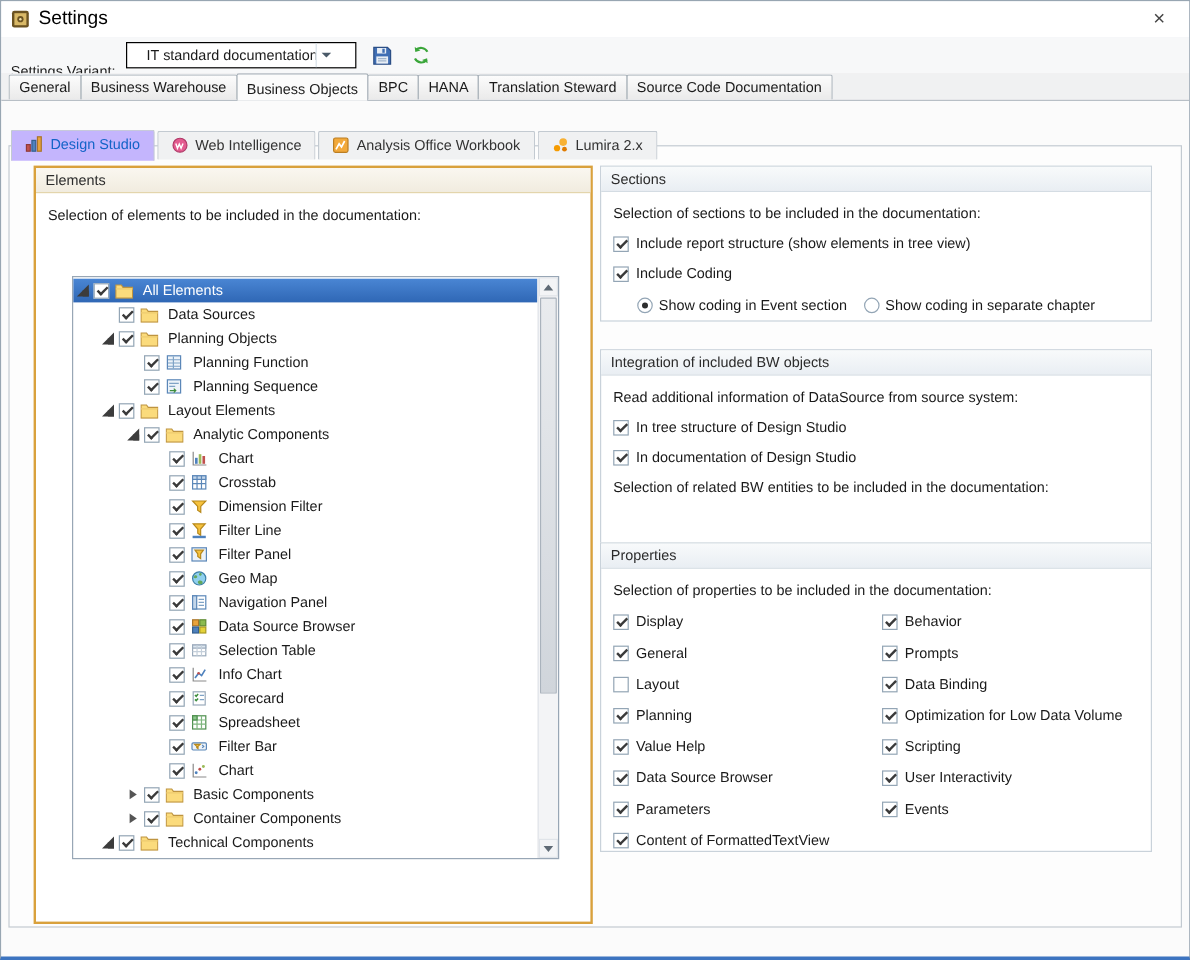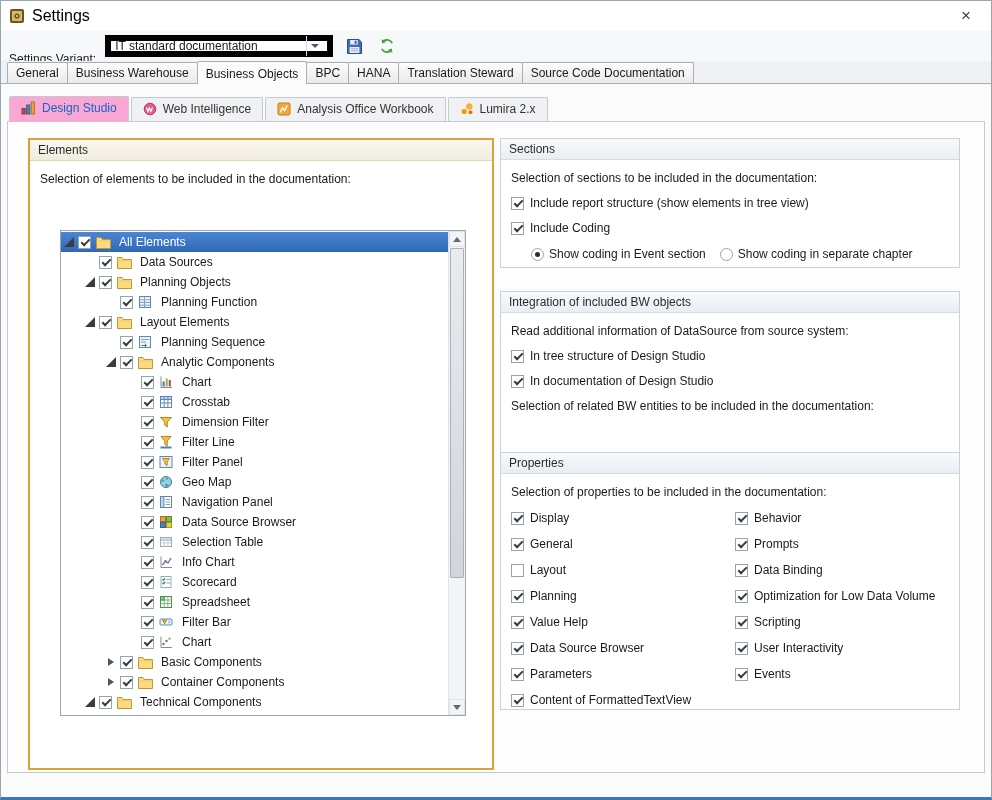--- a/index.html
+++ b/index.html
@@ -10,39 +10,39 @@
 
   
   .titlebar{height:30px;background:#ffffff;display:flex;align-items:center;padding:0 8px;gap:7px;}
   .title-text{font-size:16px;color:#000;}
   .close-btn{margin-left:auto;width:34px;height:30px;display:flex;align-items:center;justify-content:center;
     font-size:17px;color:#444;cursor:default;}
 
   
   .toolbar{height:30px;background:#f7f8f9;display:flex;align-items:center;padding:0 8px;gap:9px;}
   .tb-label{white-space:nowrap;margin-top:26px;}
-  .combo{width:228px;height:22px;box-sizing:border-box;background:#fff;border:6px solid #000000;
-    display:flex;align-items:center;padding:0 4px;position:relative;}
+  .combo{width:192px;height:22px;box-sizing:border-box;background:#fff;border:1px solid #000000;
+    display:flex;align-items:center;padding:0 16px;position:relative;}
   .combo-value{flex:1;white-space:nowrap;overflow:hidden;}
   .combo-btn{width:16px;height:20px;display:flex;align-items:center;justify-content:center;border-left:1px solid #d7e0e8;}
   .combo-arrow{width:0;height:0;border-left:4px solid transparent;border-right:4px solid transparent;border-top:4px solid #4a5a68;}
   .tb-btn{width:24px;height:24px;display:flex;align-items:center;justify-content:center;}
 
   
   .main-tabs{height:22px;display:flex;align-items:flex-end;padding:0 6px;position:relative;z-index:4;background:#f0f1f2;}
   .main-tab{padding:3px 8px;border:1px solid #a7b0b8;border-bottom:none;margin-right:-1px;
     background:linear-gradient(#fcfcfc,#eaeaea);border-radius:2px 2px 0 0;white-space:nowrap;}
   .main-tab.selected{background:#fbfbfb;padding-top:5px;position:relative;top:1px;z-index:5;}
 
   
   .content{position:absolute;top:82px;left:0;right:0;bottom:0;background:#fbfbfb;border-top:1px solid #a7b0b8;}
   .sub-tabs{position:absolute;top:12px;left:8px;display:flex;align-items:flex-end;z-index:3;}
   .sub-tab{display:flex;align-items:center;gap:6px;padding:4px 11px 5px;border:1px solid #c3cad1;border-bottom:none;
     background:#f0f1f2;margin-right:2px;border-radius:2px 2px 0 0;color:#333;white-space:nowrap;}
-  .sub-tab.selected{background:#f9a8d4;color:#1464c8;padding-bottom:7px;margin-bottom:-1px;z-index:4;}
+  .sub-tab.selected{background:#c4b5fd;color:#1464c8;padding-bottom:7px;margin-bottom:-1px;z-index:4;margin-top:12px;}
   .big-box{position:absolute;top:37px;left:6px;right:6px;bottom:24px;border:1px solid #c3cad1;background:#fdfdfd;}
 
   
   .groupbox{position:absolute;border:1px solid #c9d2da;background:#fff;box-sizing:border-box;}
   .gb-header{height:20px;line-height:20px;padding:0 8px;background:linear-gradient(#f8fafb,#e9eef3);
     border-bottom:1px solid #d4dce3;color:#2b2b2b;}
   .gb-desc{margin:11px 10px 0 10px;}
   .cb-row{display:flex;align-items:center;gap:6px;margin:11px 10px 0 10px;}
   .cb-label{white-space:nowrap;}
   .cb{width:13px;height:13px;min-width:13px;box-sizing:border-box;background:#fff;border:1px solid #93a5b5;
@@ -241,43 +241,43 @@
                 <span class="cb checked"></span>
                 <span class="icn tree-icn">
                   <svg width="14" height="14" viewBox="0 0 14 14">
                     <rect x="1.5" y="1.5" width="11" height="11" fill="#EDF3F9" stroke="#5B87B8"></rect>
                     <path d="M2 4.8h10M2 7.5h10M2 10.2h10M6.5 2v10" stroke="#7FA3C6" fill="none"></path>
                   </svg>
                 </span>
                 <span class="tree-label">Planning Function</span>
               </div>
               <div class="tree-row">
-                <span class="tree-indent" style="width: 21px;"></span>
-                <span class="expander expanded"></span>
-                <span class="cb checked"></span>
-                <span class="icn tree-icn">
-                  <svg width="15" height="13" viewBox="0 0 15 13">
-                    <path d="M.5 1.5h4.6l1.4 2H14.5v9H.5Z" fill="#FBDB7C" stroke="#BE9440"></path>
-                    <path d="M.5 4.8h14" stroke="#EECB6F" fill="none"></path>
-                  </svg>
-                </span>
-                <span class="tree-label">Layout Elements</span>
-              </div>
-              <div class="tree-row">
                 <span class="tree-indent" style="width: 42px;"></span>
                 <span class="expander leaf"></span>
                 <span class="cb checked"></span>
                 <span class="icn tree-icn">
                   <svg width="14" height="14" viewBox="0 0 14 14">
                     <rect x="1.5" y="1.5" width="11" height="11" fill="#EDF3F9" stroke="#5B87B8"></rect>
                     <path d="M3 4.5h8M3 7h5" stroke="#7FA3C6" fill="none"></path>
                     <path d="M3.5 10.5h4.5M6.8 8.8l1.7 1.7-1.7 1.7" stroke="#3E8E3E" fill="none"></path>
                   </svg>
                 </span>
                 <span class="tree-label">Planning Sequence</span>
+              </div>
+              <div class="tree-row">
+                <span class="tree-indent" style="width: 21px;"></span>
+                <span class="expander expanded"></span>
+                <span class="cb checked"></span>
+                <span class="icn tree-icn">
+                  <svg width="15" height="13" viewBox="0 0 15 13">
+                    <path d="M.5 1.5h4.6l1.4 2H14.5v9H.5Z" fill="#FBDB7C" stroke="#BE9440"></path>
+                    <path d="M.5 4.8h14" stroke="#EECB6F" fill="none"></path>
+                  </svg>
+                </span>
+                <span class="tree-label">Layout Elements</span>
               </div>
               <div class="tree-row">
                 <span class="tree-indent" style="width: 42px;"></span>
                 <span class="expander expanded"></span>
                 <span class="cb checked"></span>
                 <span class="icn tree-icn">
                   <svg width="15" height="13" viewBox="0 0 15 13">
                     <path d="M.5 1.5h4.6l1.4 2H14.5v9H.5Z" fill="#FBDB7C" stroke="#BE9440"></path>
                     <path d="M.5 4.8h14" stroke="#EECB6F" fill="none"></path>
                   </svg>

